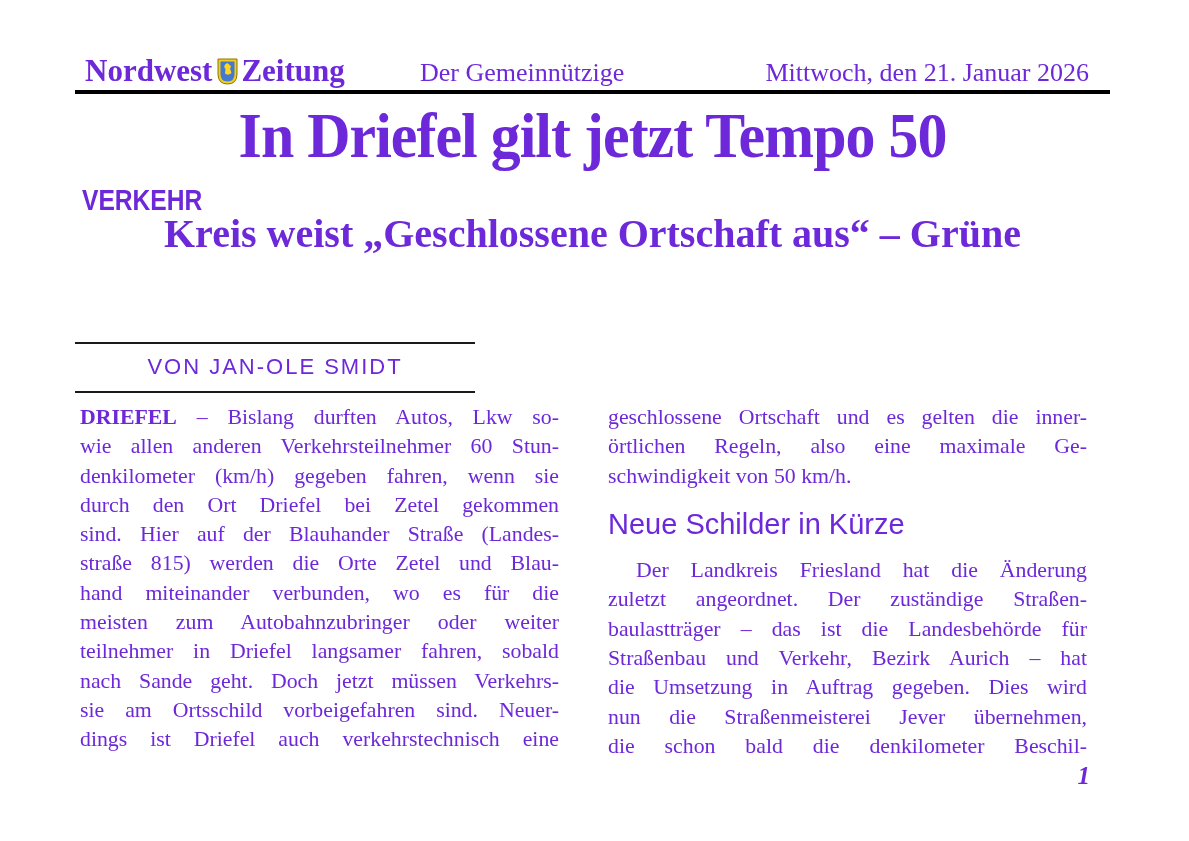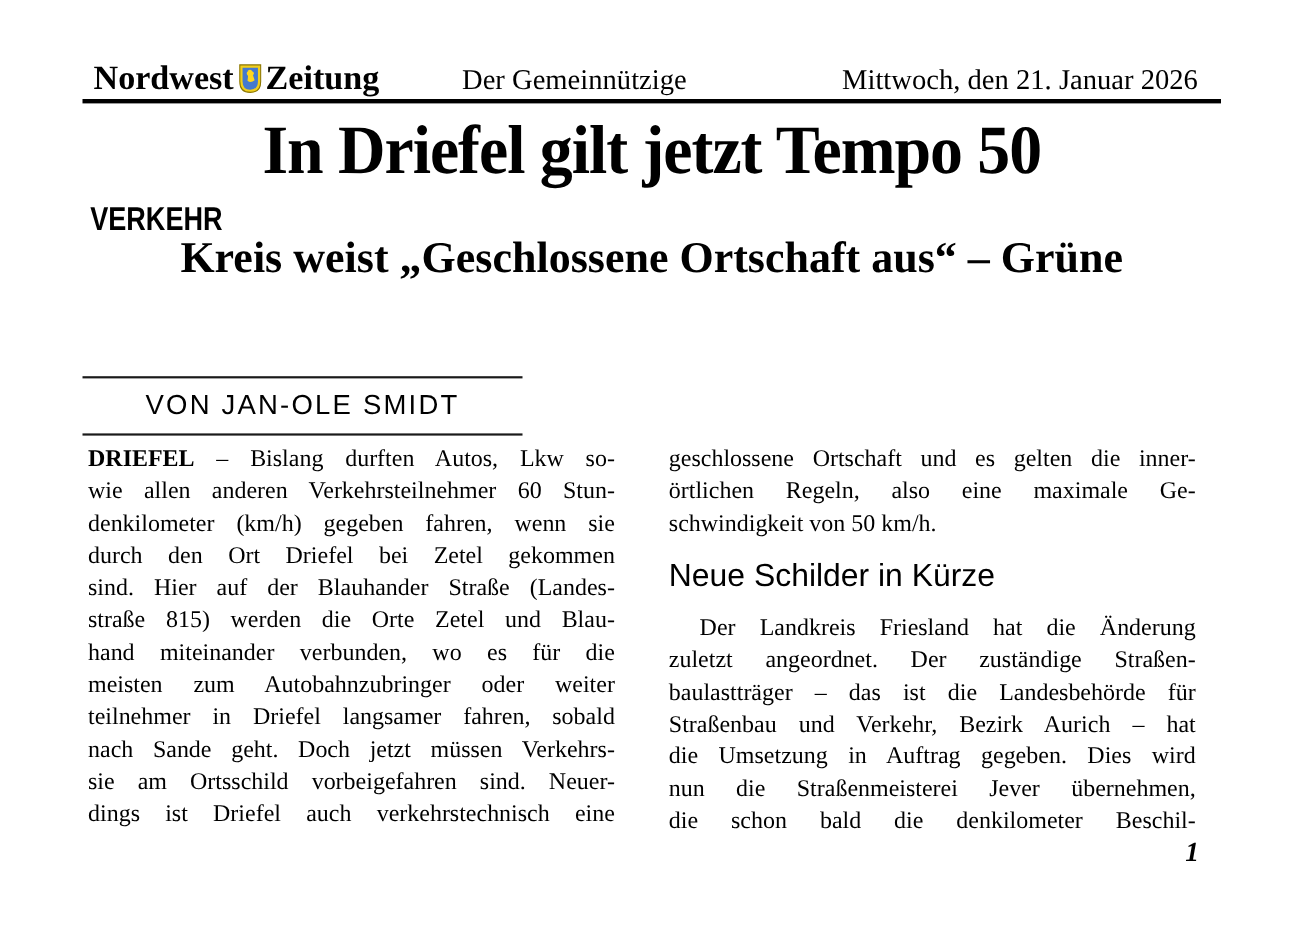--- a/index.html
+++ b/index.html
@@ -1,19 +1,19 @@
 <!DOCTYPE html>
 <html lang="de"><head>
 <meta charset="utf-8">
 <style>
   html,body{margin:0;padding:0;background:#888;}
   .page{
     position:relative;
     width:1189px;height:841px;
-    background:#ffffff;color:#000000;
+    background:#ffffff;color:#6d28d9;
     font-family:"Liberation Serif", serif;
     overflow:hidden;
     margin:0 auto;
   }
   
   .masthead-brand{
     position:absolute;left:85px;top:53px;
     font-size:31px;font-weight:bold;letter-spacing:0;
     white-space:nowrap;
   }
@@ -46,21 +46,21 @@
   .subheadline{
     position:absolute;left:75px;right:79px;top:209px;
     text-align:center;font-size:40px;line-height:50px;font-weight:bold;
   }
   
   .byline-block{
     position:absolute;left:75px;top:342px;width:400px;
     border-top:2px solid #1a1a1a;border-bottom:2px solid #1a1a1a;
     padding:10px 0 11px 0;text-align:center;
     font-family:"Liberation Sans", sans-serif;
-    font-size:25px;letter-spacing:2px;
+    font-size:22px;letter-spacing:2px;
   }
   
   .columns{
     position:absolute;left:80px;top:403px;width:1011px;
     display:flex;gap:49px;
     font-size:21.8px;line-height:29.3px;
   }
   .col{width:479px;}
   .jline{text-align:justify;text-align-last:justify;}
   .jline.lastline{text-align-last:left;}

